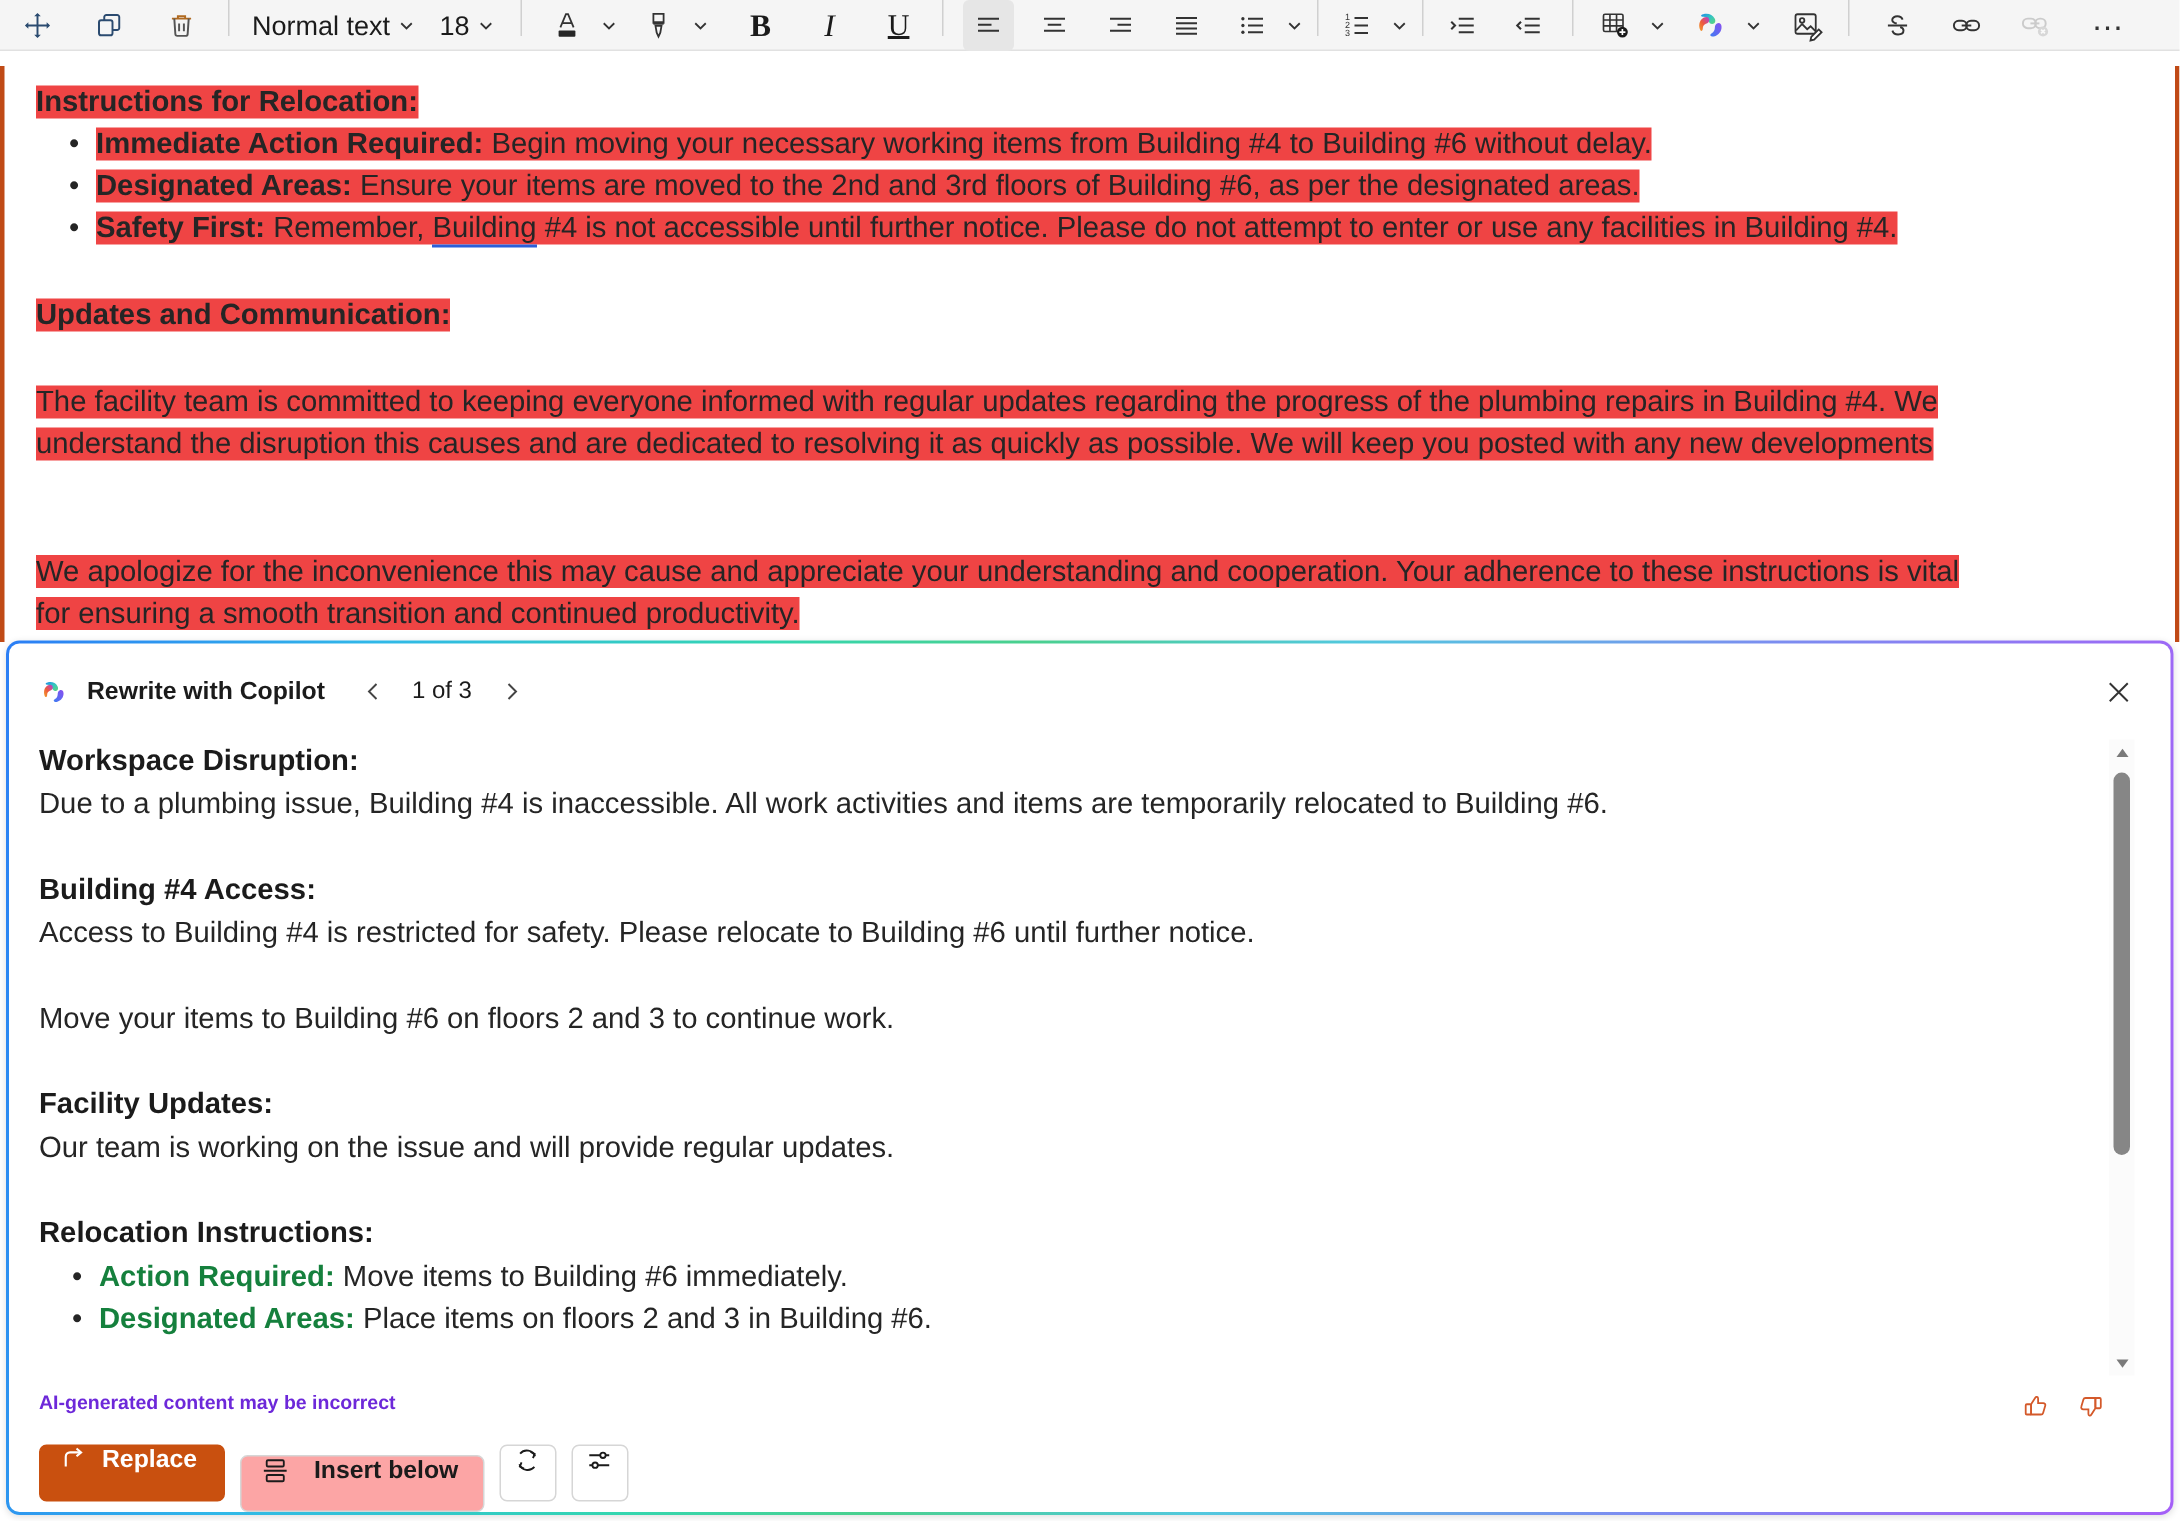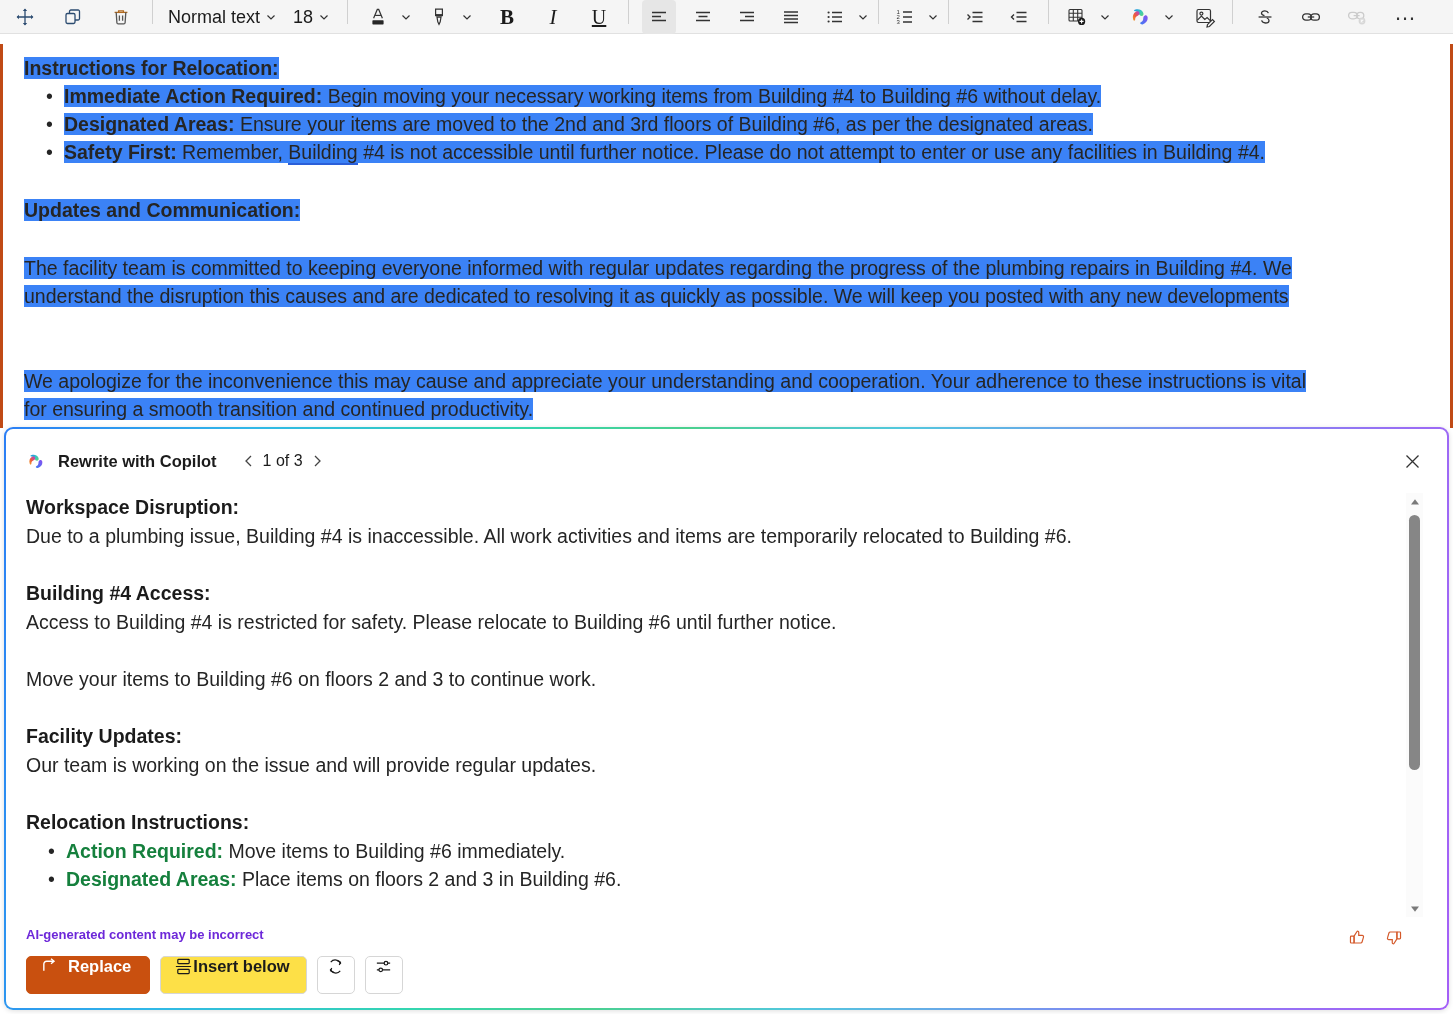--- a/index.html
+++ b/index.html
@@ -83,21 +83,21 @@
     right: 0; top: 0;
     width: 3px; height: 384px;
     background: #c04a16;
   }
   .doc-text {
     font-family: "Liberation Sans", sans-serif;
     font-size: 19.5px;
     color: #252525;
     line-height: 28px;
   }
-  .sel { background: #3b82f6; }
+  .sel { background: #ef4444; }
   .doc-h {
     position: absolute;
     left: 24px;
     font-weight: bold;
   }
   #para-list {
     position: absolute;
     left: 24px; top: 38px;
     width: 1400px;
     margin: 0;
@@ -177,21 +177,21 @@
   .nav-arrow {
     width: 28px; height: 28px;
     display: flex; align-items: center; justify-content: center;
     color: #444;
     border-radius: 4px;
     cursor: default;
   }
   #cp-counter {
     font-size: 16px;
     color: #1b1b1b;
-    margin: 0 0;
+    margin: 0 12px;
     white-space: nowrap;
   }
   #cp-close {
     margin-left: auto;
     width: 34px; height: 34px;
     display: flex; align-items: center; justify-content: center;
     color: #333;
     border-radius: 4px;
     cursor: default;
   }
@@ -299,25 +299,26 @@
     white-space: nowrap;
   }
   #btn-replace {
     background: #c9500f;
     color: #ffffff;
     padding: 0 18px 0 14px;
     gap: 10px;
     border: 1px solid #c9500f;
   }
   #btn-insert {
-    background: #fde047;
+    background: #fca5a5;
     color: #1b1b1b;
     padding: 0 16px 0 13px;
-    gap: 0;
+    gap: 16px;
     border: 1px solid #d6d6d6;
+    margin-top: 14px;
   }
   .icon-btn {
     width: 38px;
     background: #ffffff;
     border: 1px solid #d6d6d6;
     color: #1b1b1b;
   }
 </style>
 </head>
 <body>

